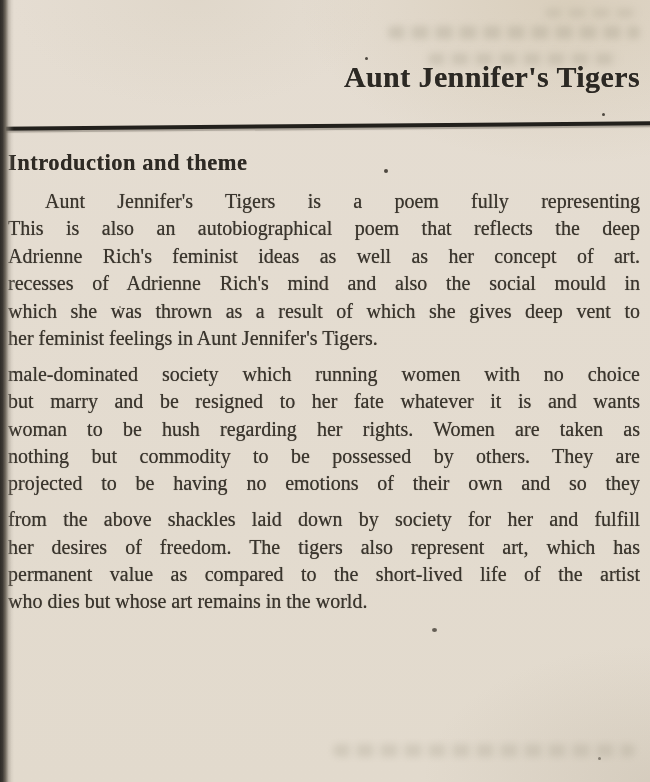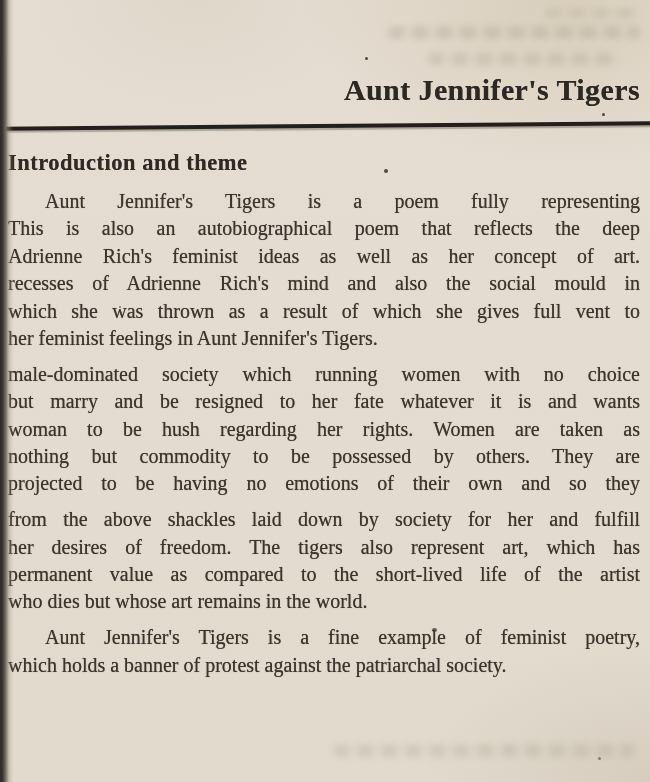--- a/index.html
+++ b/index.html
@@ -18,21 +18,21 @@
       radial-gradient(ellipse 40% 20% at 30% 0%, rgba(200,190,168,0.18), transparent 70%),
       linear-gradient(#e5ddd2, #e2dacd);
   }
   .binding-edge {
     position: absolute; left: 0; top: 0; bottom: 0; width: 14px;
     background: linear-gradient(to right,
       #2e2b27 0%, #3c3833 18%, #6e675c 38%,
       rgba(150,142,130,0.45) 62%, rgba(160,152,140,0.15) 82%, transparent 100%);
   }
   .page-title {
-    position: absolute; top: 73px; right: 10px;
+    position: absolute; top: 60px; right: 10px;
     font-size: 30px; font-weight: 700; color: #2c2924;
     letter-spacing: 0.4px;
     text-shadow: 0 0 0.6px rgba(44,41,36,0.7);
     white-space: nowrap;
   }
   .rule {
     position: absolute; top: 124px; left: -5px; width: 660px; height: 3.5px;
     background: #22201c;
     transform: rotate(-0.5deg);
     box-shadow: 0 2px 1px rgba(70,64,55,0.35);
@@ -106,41 +106,37 @@
 
   <div class="section-heading">Introduction and theme</div>
 
   <div class="body-text">
 
     <div class="para">
       <div class="line first">Aunt Jennifer's Tigers is a poem fully representing</div>
       <div class="line">This is also an autobiographical poem that reflects the deep</div>
       <div class="line">Adrienne Rich's feminist ideas as well as her concept of art.</div>
       <div class="line">recesses of Adrienne Rich's mind and also the social mould in</div>
-      <div class="line">which she was thrown as a result of which she gives full vent to</div>
+      <div class="line">which she was thrown as a result of which she gives deep vent to</div>
       <div class="line last">her feminist feelings in Aunt Jennifer's Tigers.</div>
     </div>
 
     <div class="para">
       <div class="line">male-dominated society which running women with no choice</div>
       <div class="line">but marry and be resigned to her fate whatever it is and wants</div>
       <div class="line">woman to be hush regarding her rights. Women are taken as</div>
       <div class="line">nothing but commodity to be possessed by others. They are</div>
       <div class="line">projected to be having no emotions of their own and so they</div>
     </div>
 
     <div class="para">
       <div class="line">from the above shackles laid down by society for her and fulfill</div>
       <div class="line">her desires of freedom. The tigers also represent art, which has</div>
       <div class="line">permanent value as compared to the short-lived life of the artist</div>
       <div class="line last">who dies but whose art remains in the world.</div>
     </div>
 
-    <div class="para">
-      <div class="line first">Aunt Jennifer's Tigers is a fine example of feminist poetry,</div>
-      <div class="line last">which holds a banner of protest against the patriarchal society.</div>
-    </div>
 
   </div>
 
   <div class="binding-edge"></div>
 
 </div>
 
 </body></html>

